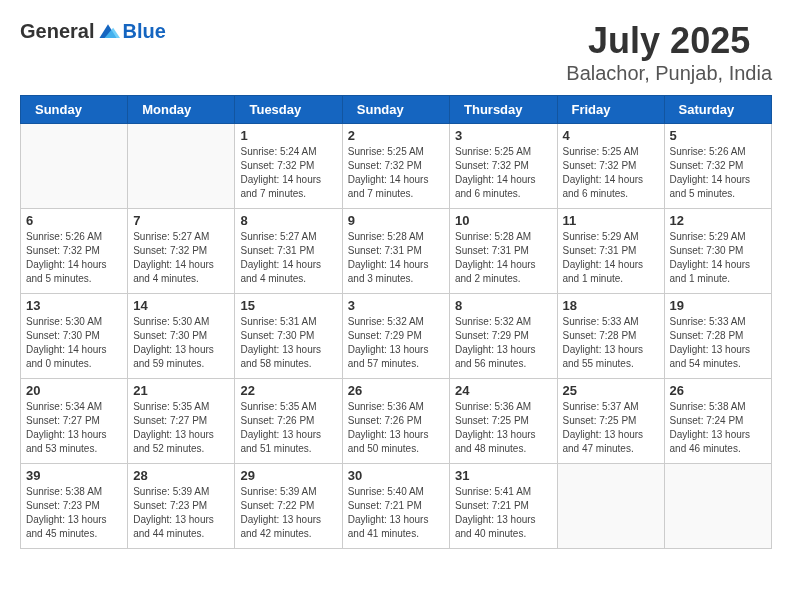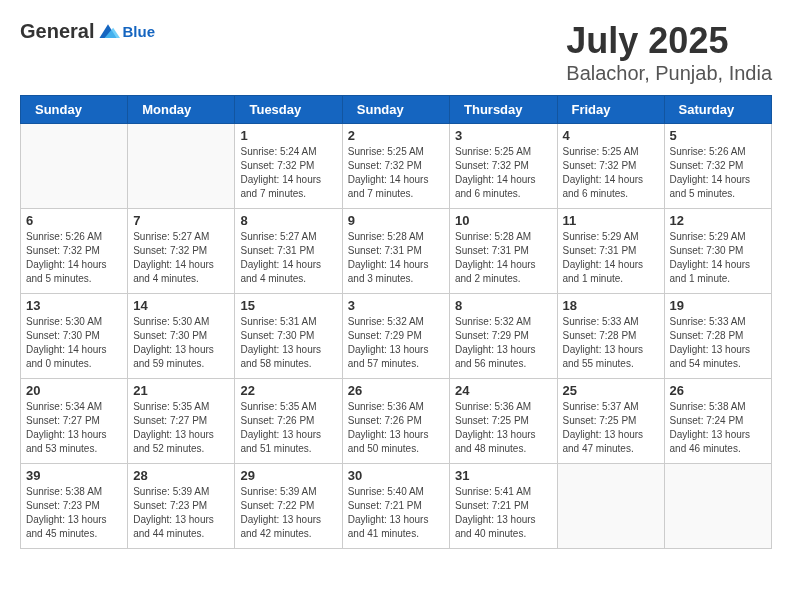--- a/index.html
+++ b/index.html
@@ -19,21 +19,21 @@
     .logo {
       display: flex;
       align-items: center;
     }
     .logo-icon {
       width: 24px;
       height: 20px;
       margin: 0 2px;
     }
     .title-block {
-      text-align: left;
+      text-align: center;
     }
     .month-title {
       font-size: 36px;
       font-weight: bold;
       color: #333;
     }
     .location-title {
       font-size: 20px;
       color: #555;
     }
@@ -82,21 +82,21 @@
 </head>
 <body>
 
 <div class="header">
   <div class="logo">
     <span style="font-size:20px;font-weight:bold;color:#333;">General</span>
     <svg class="logo-icon" viewBox="0 0 28 22" xmlns="http://www.w3.org/2000/svg">
       <polygon points="4,18 14,2 24,18" fill="#1565c0"></polygon>
       <polygon points="10,18 20,6 28,18" fill="#4fc3f7" opacity="0.8"></polygon>
     </svg>
-    <span style="font-size:15px;font-weight:bold;color:#1565c0;">Blue</span>
+    <span style="font-size:20px;font-weight:bold;color:#1565c0;">Blue</span>
   </div>
   <div class="title-block">
     <div class="month-title">July 2025</div>
     <div class="location-title">Balachor, Punjab, India</div>
   </div>
 </div>
 
 <table class="calendar">
   <thead>
     <tr>

